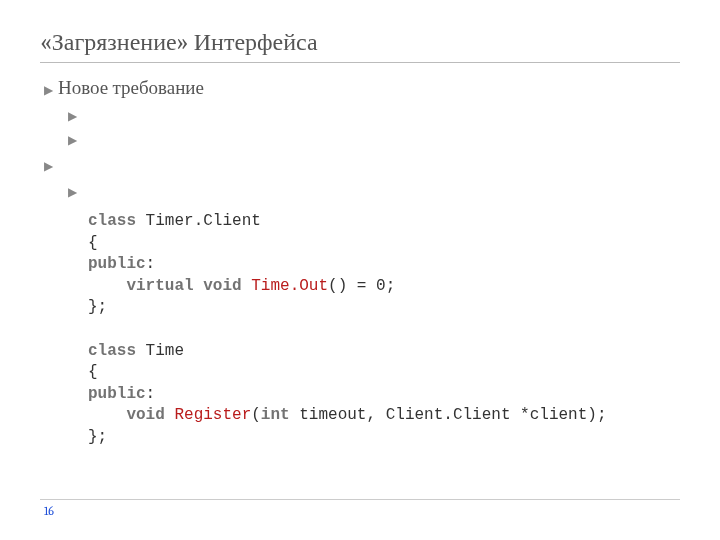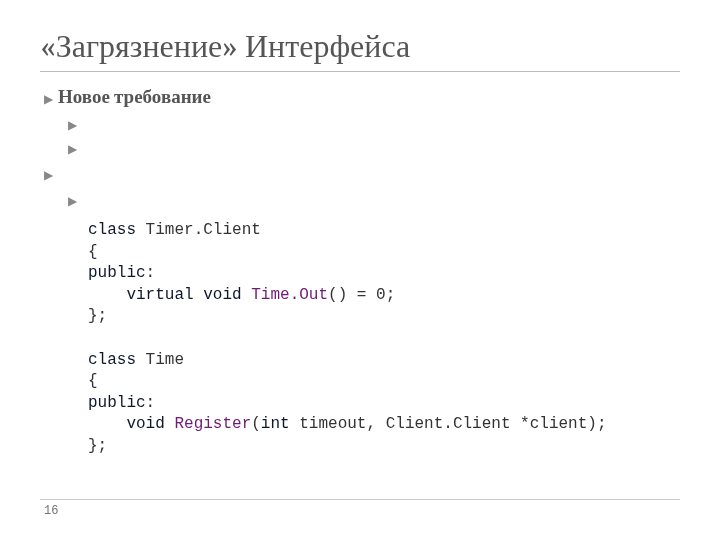--- a/index.html
+++ b/index.html
@@ -15,21 +15,21 @@
   }
   .slide {
     padding: 28px 40px 0 40px;
   }
   .title-row {
     border-bottom: 1px solid #bbb;
     padding-bottom: 6px;
     margin-bottom: 14px;
   }
   .title {
-    font-size: 32px;
+    font-size: 24px;
     font-weight: 400;
     color: #555;
   }
   .lvl1 {
     display: flex;
     align-items: flex-start;
     margin: 2px 0 2px 4px;
     font-size: 19px;
   }
   .lvl2 {
@@ -41,38 +41,37 @@
   .bul {
     display: inline-block;
     width: 14px;
     flex-shrink: 0;
     color: #888;
     font-size: 12px;
     line-height: 22px;
     padding-top: 1px;
   }
   .lvl1 .bul { line-height: 24px; }
-  .btxt { flex: 1; line-height: 1.2; font-weight: bold; }
+  .btxt { flex: 1; line-height: 1.2; }
   .code-block {
     margin: 8px 0 0 48px;
     font-family: Consolas, 'Courier New', monospace;
     font-size: 16px;
     line-height: 1.35;
     white-space: pre;
     color: #333;
   }
-  .kw { color: #0f172a; }
-  .fn { color: #701a75; }
+  .kw { color: #737373; font-weight: bold; }
+  .fn { color: #b91c1c; }
   .page-num {
     position: absolute;
     left: 44px;
     bottom: 22px;
     font-size: 12px;
-    color: #737373;
-    font-family: Liberation Mono, monospace;
+    color: #1d4ed8;
   }
   .bottom-rule {
     position: absolute;
     left: 40px;
     right: 40px;
     bottom: 40px;
     border-top: 1px solid #ccc;
   }
 </style>
 </head>

